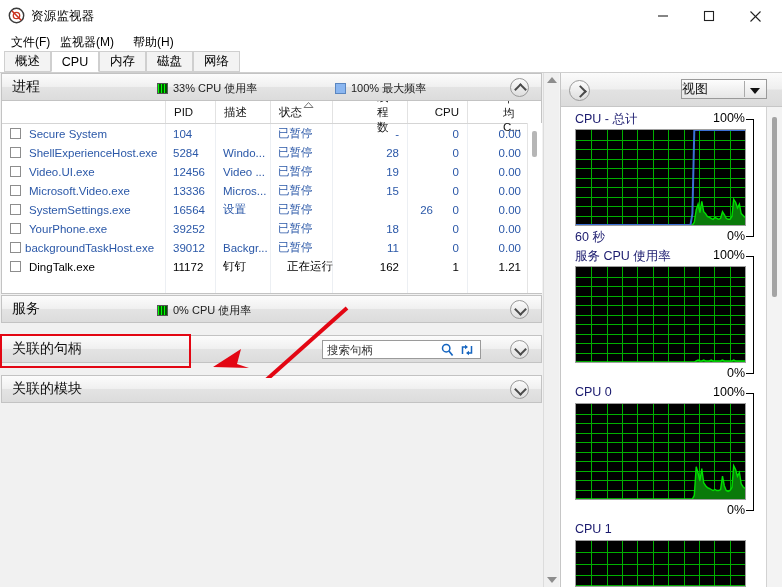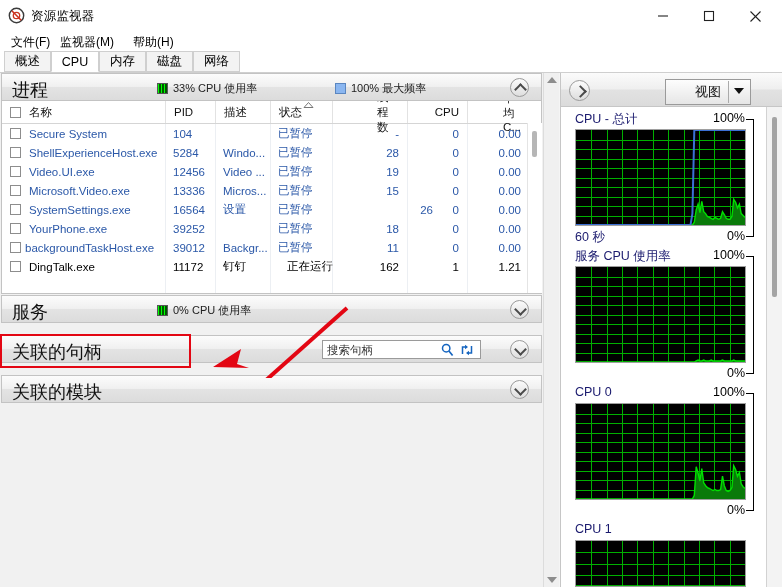--- a/index.html
+++ b/index.html
@@ -36,21 +36,21 @@
   .content{position:absolute;left:0;top:73px;width:782px;height:514px;background:#f5f5f5;}
 
   
   .leftpane{position:absolute;left:0;top:0;width:543px;height:514px;background:#f1f1f1;overflow:hidden;}
   .rightpane{position:absolute;left:560px;top:0;width:222px;height:514px;background:#f1f1f1;}
 
   
   .secbar{position:absolute;left:1px;height:28px;box-sizing:border-box;
      background:linear-gradient(to bottom,#fcfcfc 0%,#f0f0f0 48%,#e3e3e3 52%,#dcdcdc 100%);
      border:1px solid #c3c3c3;}
-  .secbar .sec-title{position:absolute;left:10px;top:4px;font-size:18px;color:#111;}
+  .secbar .sec-title{position:absolute;left:10px;top:4px;font-size:14px;color:#111;}
   .sec-legend{position:absolute;top:7px;display:flex;align-items:center;font-size:11px;color:#222;}
   .legend-swatch{width:11px;height:11px;margin-right:5px;border:1px solid #555;box-sizing:border-box;}
   .legend-swatch.green{background:
       repeating-linear-gradient(to right,#0f0 0 1px,#050 1px 3px),
       repeating-linear-gradient(to bottom,#0f0 0 1px,#050 1px 3px);
       background-color:#00a000;}
   .legend-swatch.blue{background:#8ab6f0;border-color:#5a86c0;}
 
   .chev{position:absolute;top:4px;width:19px;height:19px;border-radius:50%;
         background:linear-gradient(to bottom,#fbfbfb,#dedede);
@@ -87,23 +87,23 @@
   .refresh{position:absolute;right:6px;top:2px;}
 
   
   .rp-head{position:absolute;left:0;top:0;width:222px;height:34px;
      background:linear-gradient(to bottom,#fbfbfb 0%,#efefef 48%,#e2e2e2 52%,#dbdbdb 100%);
      border-bottom:1px solid #c6c6c6;border-left:1px solid #c6c6c6;box-sizing:border-box;}
   .rp-collapse{position:absolute;left:8px;top:7px;width:21px;height:21px;border-radius:50%;
      background:linear-gradient(to bottom,#fcfcfc,#dedede);border:1px solid #9a9a9a;box-sizing:border-box;}
   .rp-collapse:after{content:"";position:absolute;left:6px;top:6px;width:7px;height:7px;
      border-right:2px solid #4a4a4a;border-top:2px solid #4a4a4a;transform:rotate(45deg);}
-  .viewbtn{position:absolute;left:104px;top:6px;width:86px;height:26px;
+  .viewbtn{position:absolute;left:120px;top:6px;width:86px;height:20px;
      background:linear-gradient(to bottom,#fdfdfd,#e6e6e6);border:1px solid #9a9a9a;box-sizing:border-box;
-     font-size:13px;color:#111;display:flex;align-items:center;justify-content:center;}
+     font-size:13px;color:#111;display:flex;align-items:center;justify-content:flex-start;}
   .viewbtn .vdiv{position:absolute;right:21px;top:1px;bottom:1px;width:1px;background:#aaa;}
   .viewbtn .vcar{position:absolute;right:6px;top:8px;width:0;height:0;
      border-left:5px solid transparent;border-right:5px solid transparent;border-top:6px solid #111;}
 
   .rp-body{position:absolute;left:0;top:34px;width:206px;height:480px;background:#fff;
      border-left:1px solid #c6c6c6;box-sizing:border-box;overflow:hidden;}
   .g-label{position:absolute;font-size:12.5px;color:#1a1a6e;}
   .g-pct{position:absolute;font-size:12.5px;color:#000;}
   .g-frame{position:absolute;background:#000;border:1px solid #9e9e9e;box-sizing:border-box;}
   .bracket{position:absolute;border-right:1.5px solid #000;border-top:1.5px solid #000;border-bottom:1.5px solid #000;}
@@ -187,24 +187,20 @@
 
         <div class="vline" style="left:163px;height:171px"></div>
         <div class="vline" style="left:213px;height:171px"></div>
         <div class="vline" style="left:268px;height:171px"></div>
         <div class="vline" style="left:330px;height:171px"></div>
         <div class="vline" style="left:405px;height:171px"></div>
         <div class="vline" style="left:465px;height:171px"></div>
         <div class="vline" style="left:527px;height:171px;background:#d8d8d8"></div>
 
         <div class="thead">
-          <div class="th first l" style="left:0;width:163px">
-            <span class="cbx"></span>
-            <span style="margin-left:8px">名称</span>
-          </div>
           <div class="th l" style="left:163px;width:50px">PID</div>
           <div class="th l" style="left:213px;width:55px">描述</div>
           <div class="th l" style="left:268px;width:62px">
             <span>状态</span>
             <span class="sort-caret" style="left:32px;top:0">
               <svg width="11" height="6">
                   <path d="M5.5 0.5 L10 5.5 L1 5.5 Z" fill="none" stroke="#777" stroke-width="1"></path>
                 </svg>
             </span>
           </div>

